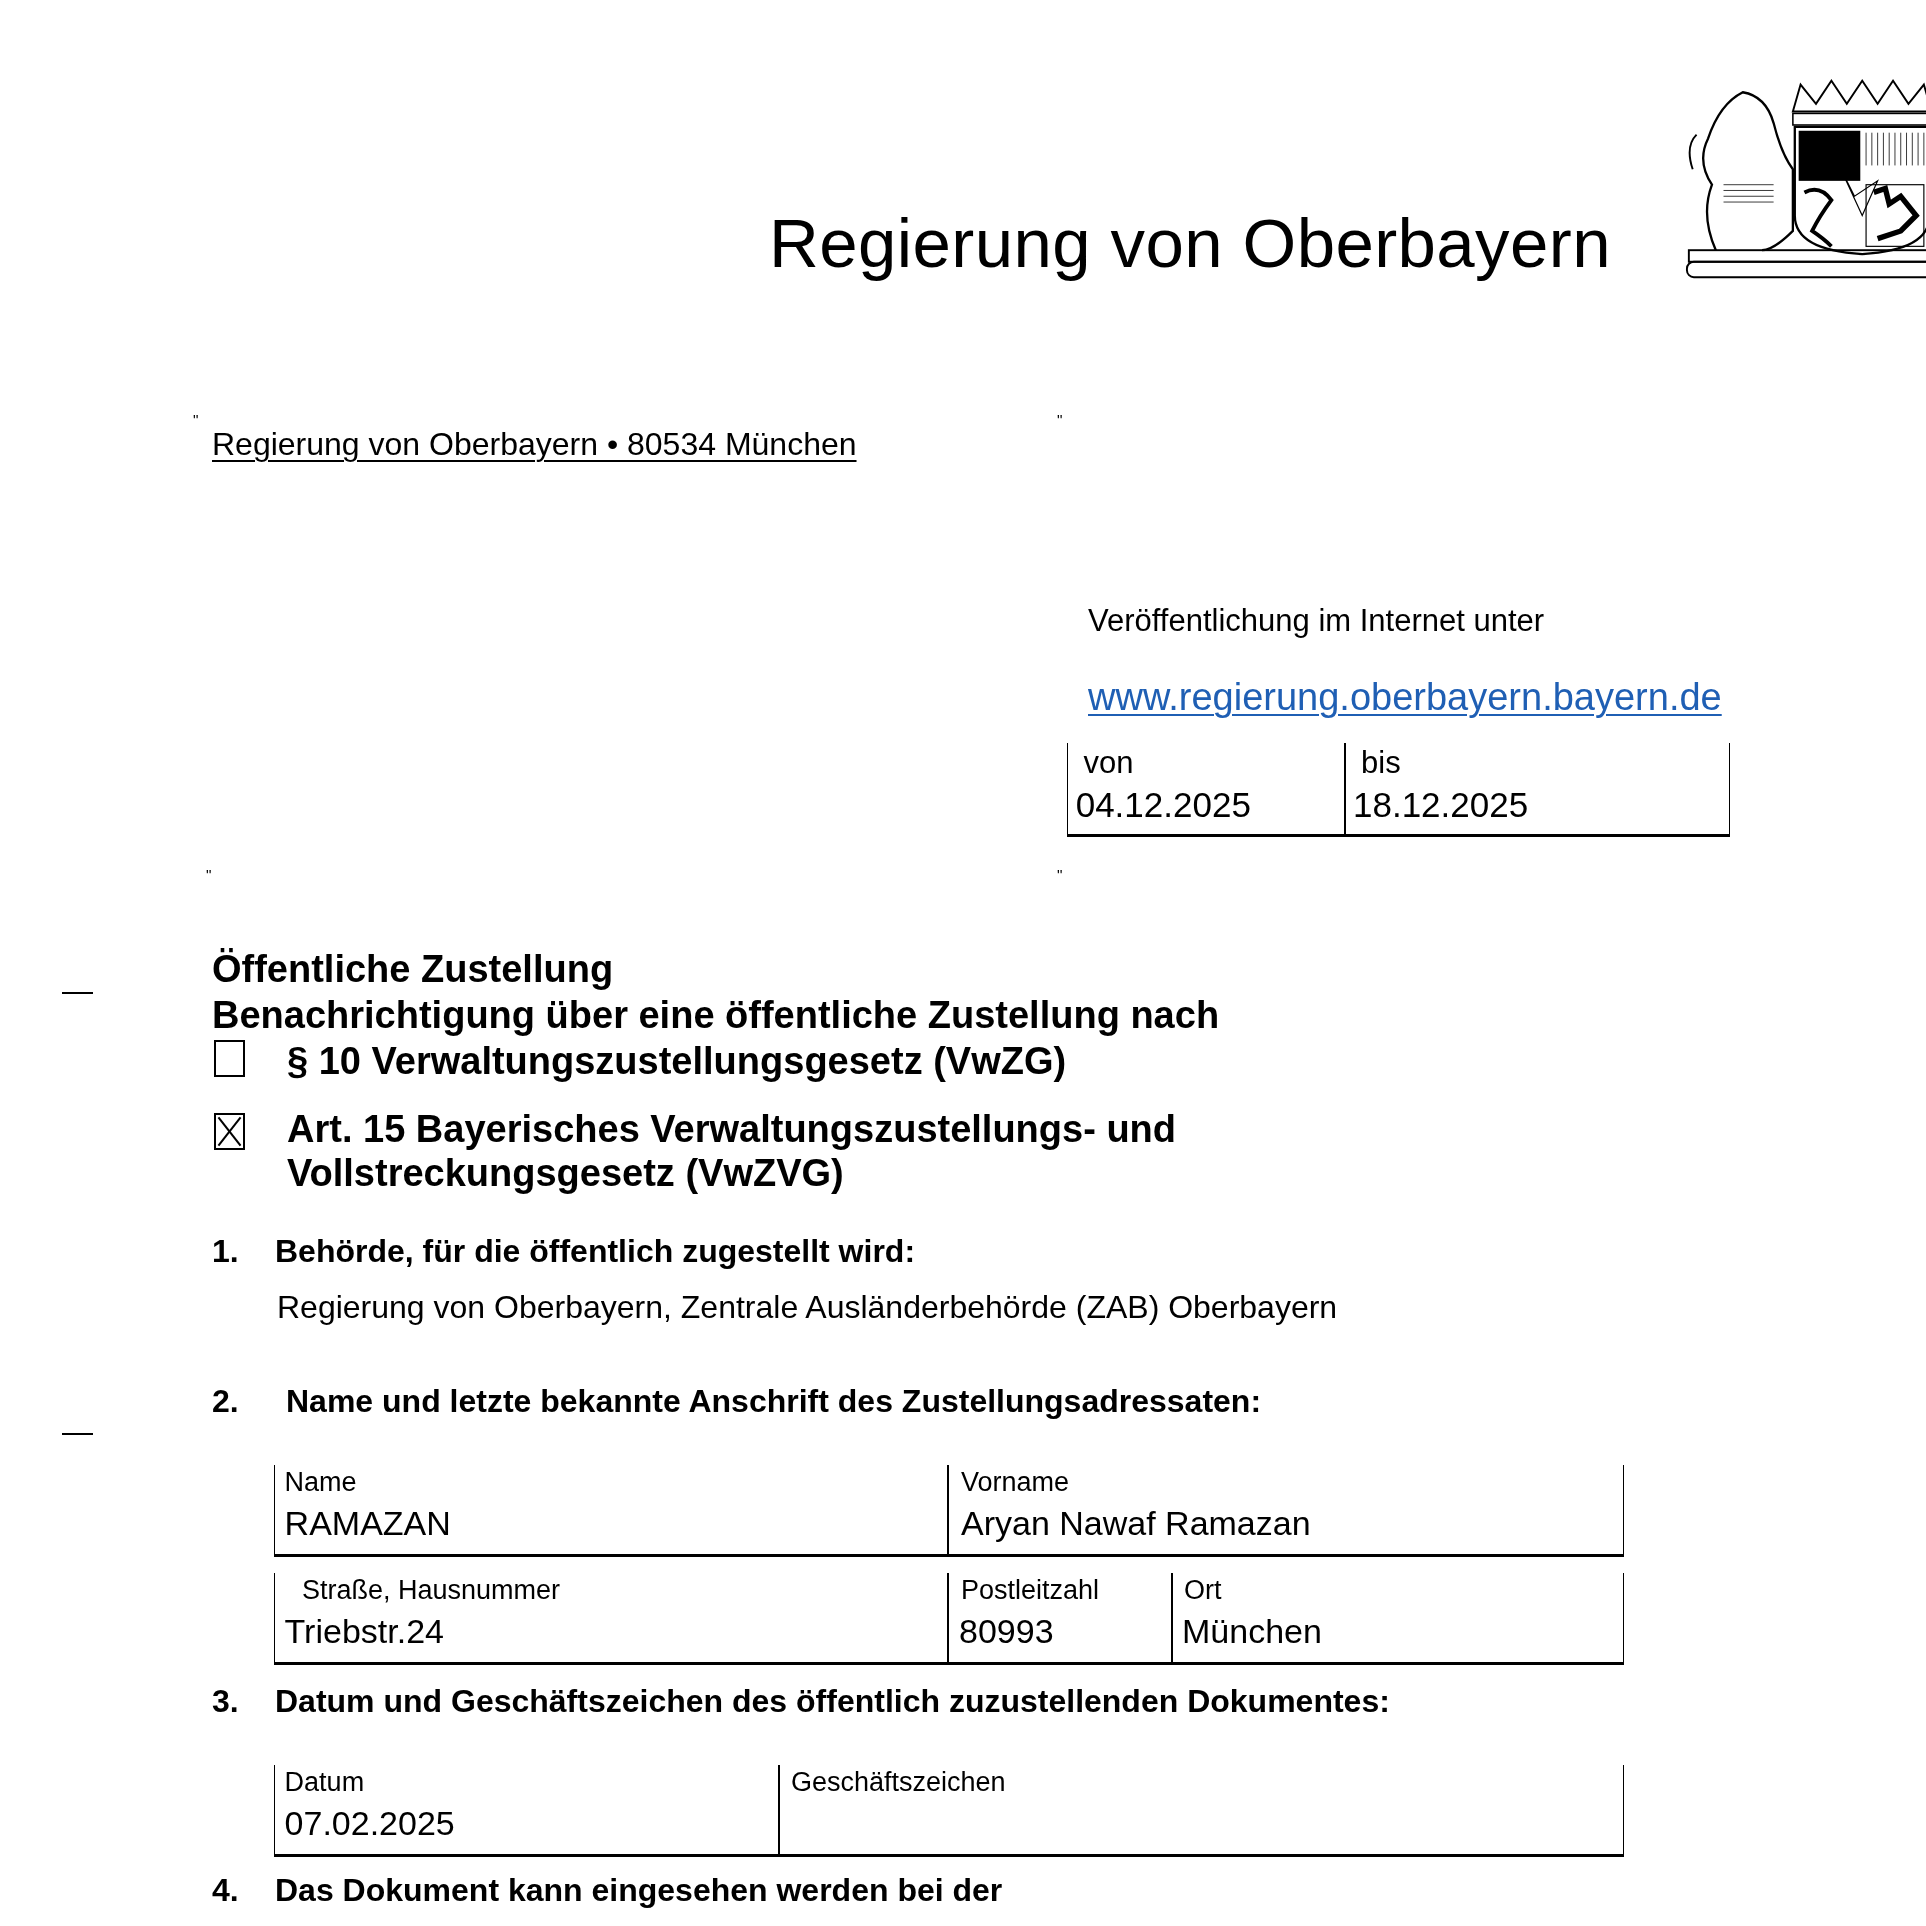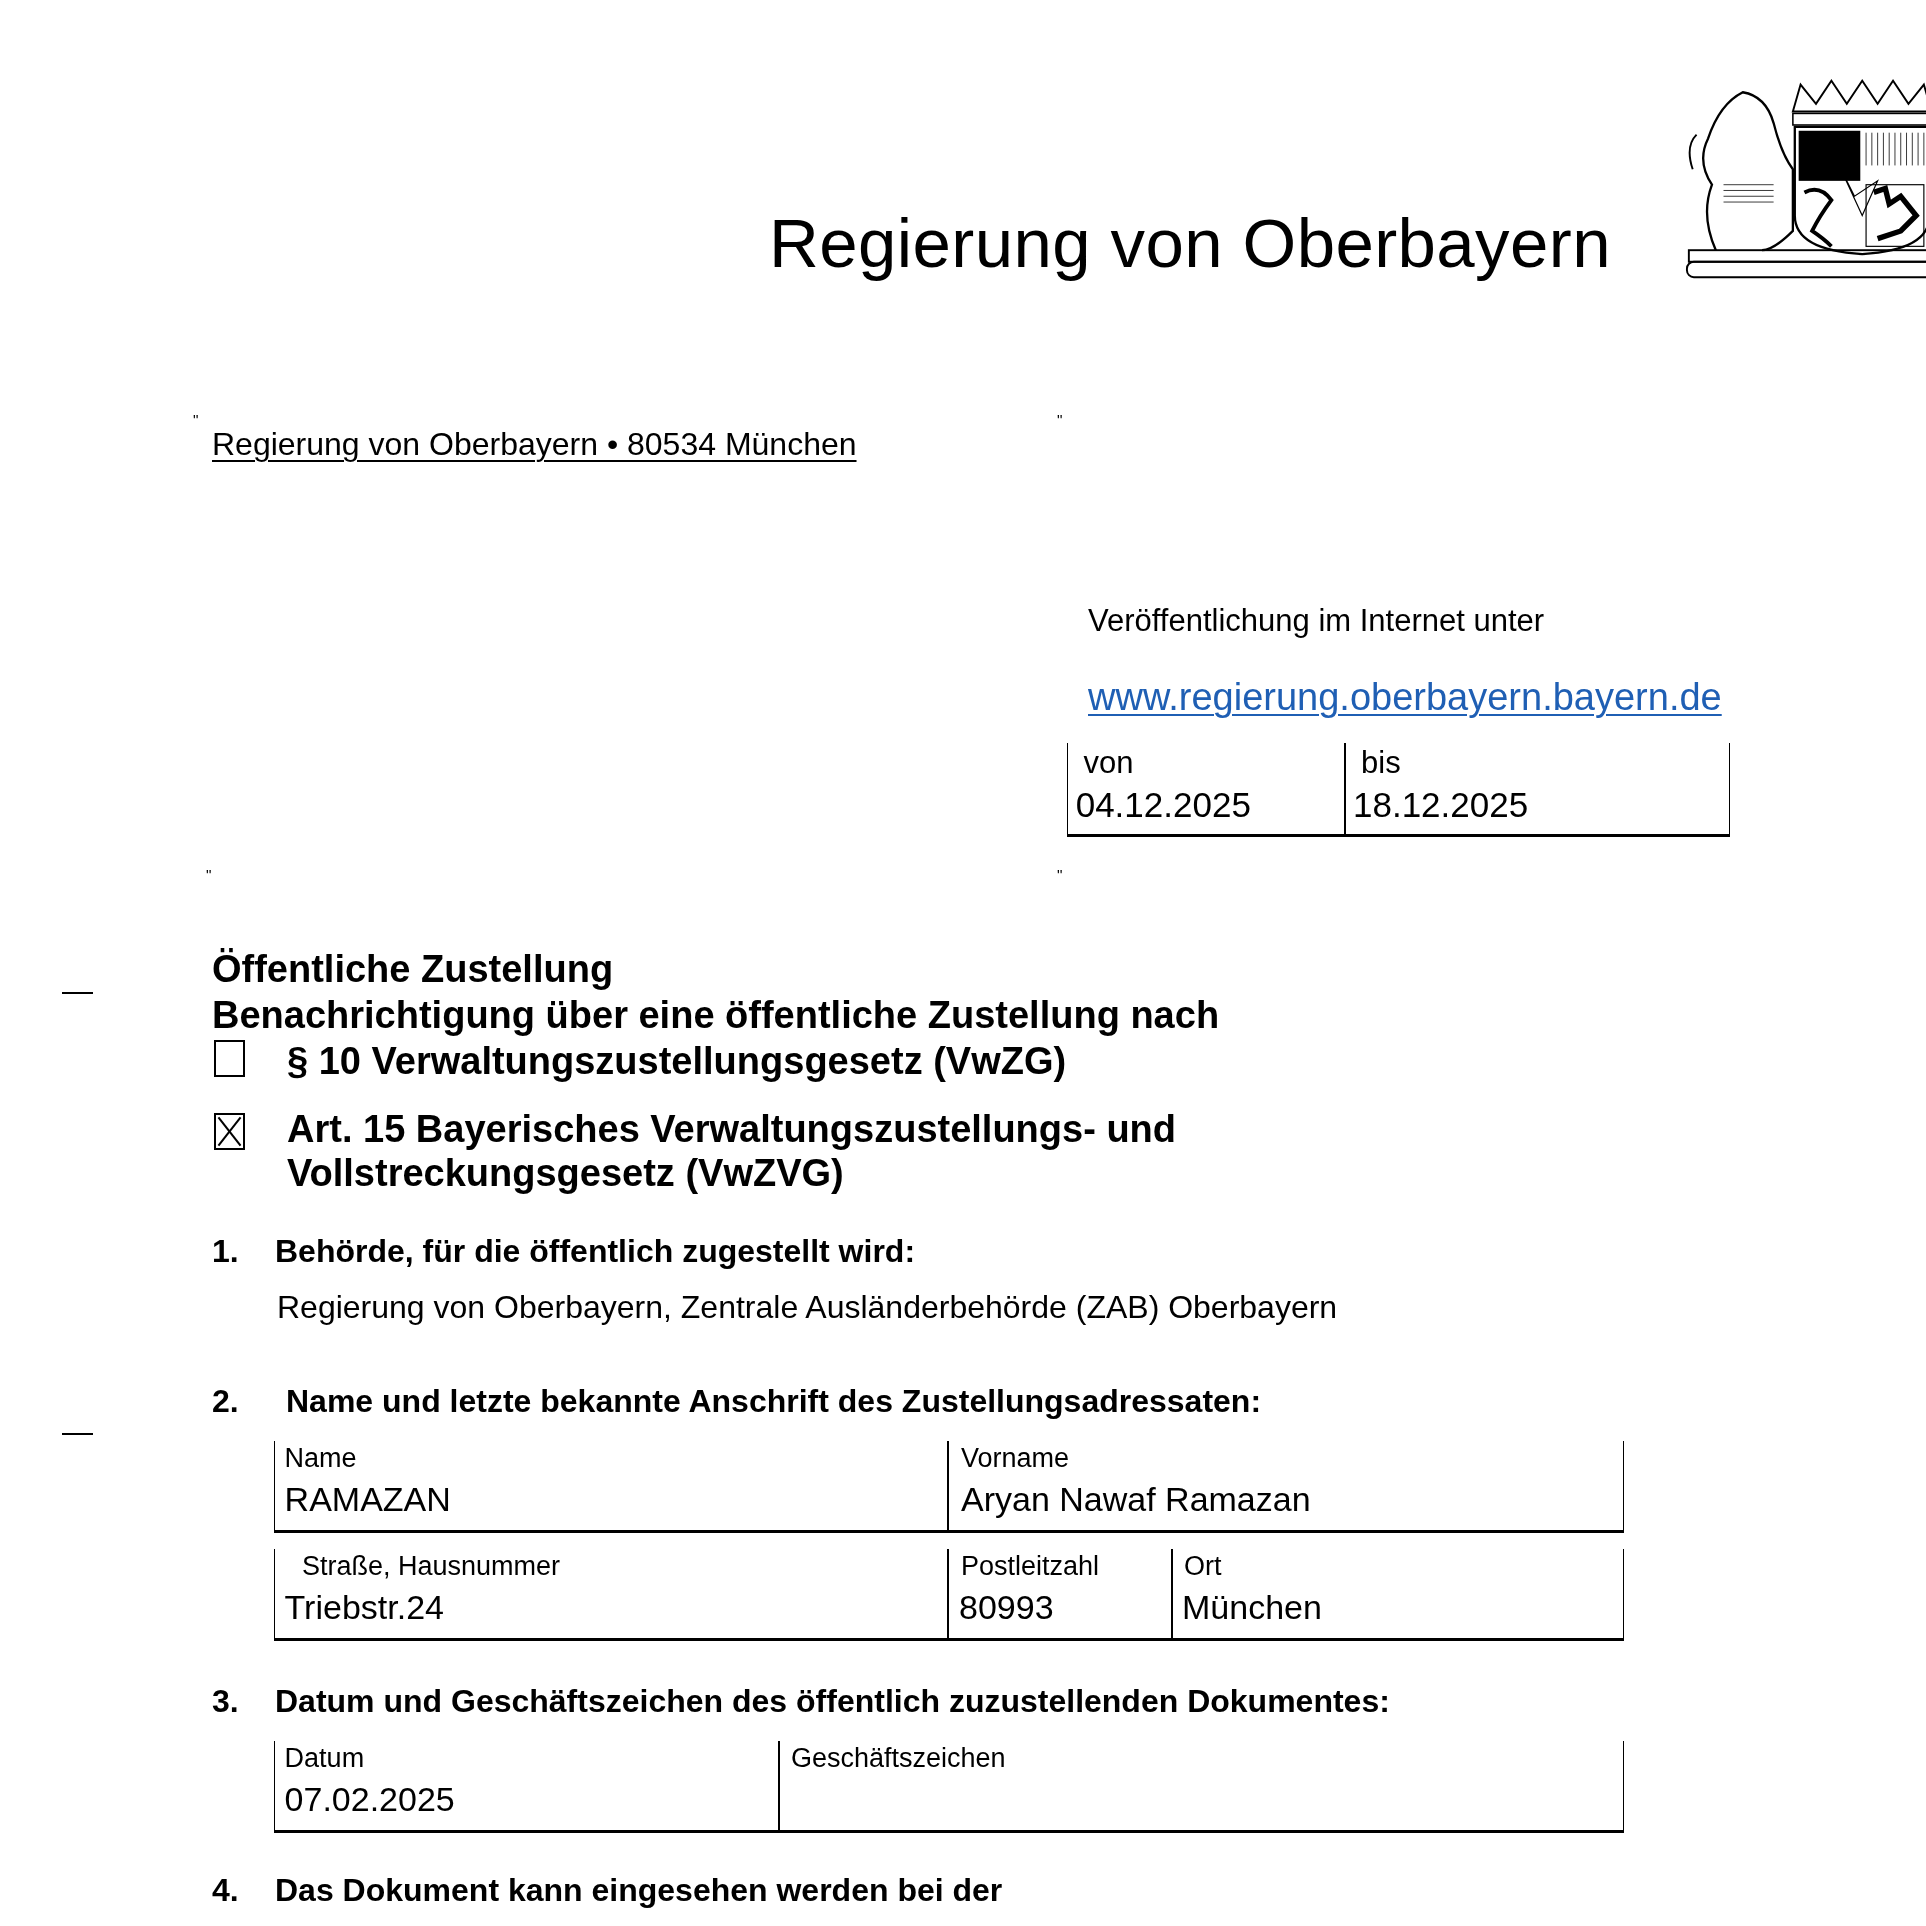--- a/index.html
+++ b/index.html
@@ -26,21 +26,21 @@
 
   
   .h1 { font-size: 38px; font-weight: bold; }
   .checkbox { position: absolute; width: 31px; height: 37px; border: 2.7px solid #000; box-sizing: border-box; }
   .checkbox svg { width: 100%; height: 100%; display: block; }
 
   .sec-num { font-size: 32px; font-weight: bold; }
   .sec-title { font-size: 32px; font-weight: bold; }
   .body-text { font-size: 32px; }
 
-  .form-table { position: absolute; border-left: 1.5px solid #000; border-right: 1.5px solid #000; border-bottom: 3.1px solid #000; box-sizing: border-box; }
+  .form-table { position: absolute; border-left: 1.5px solid #000; border-right: 1.5px solid #000; border-bottom: 3.1px solid #000; box-sizing: border-box; margin-top: 24px; }
   .form-table .col { position: absolute; top: 0; bottom: 0; width: 1.5px; background: #000; }
   .cell-label { position: absolute; font-size: 27px; }
   .cell-value { position: absolute; font-size: 34px; }
 
   .hr { position: absolute; height: 3.5px; background: #000; }
 </style>
 </head>
 <body>
 
 <div class="abs org-title">Regierung von Oberbayern</div>

